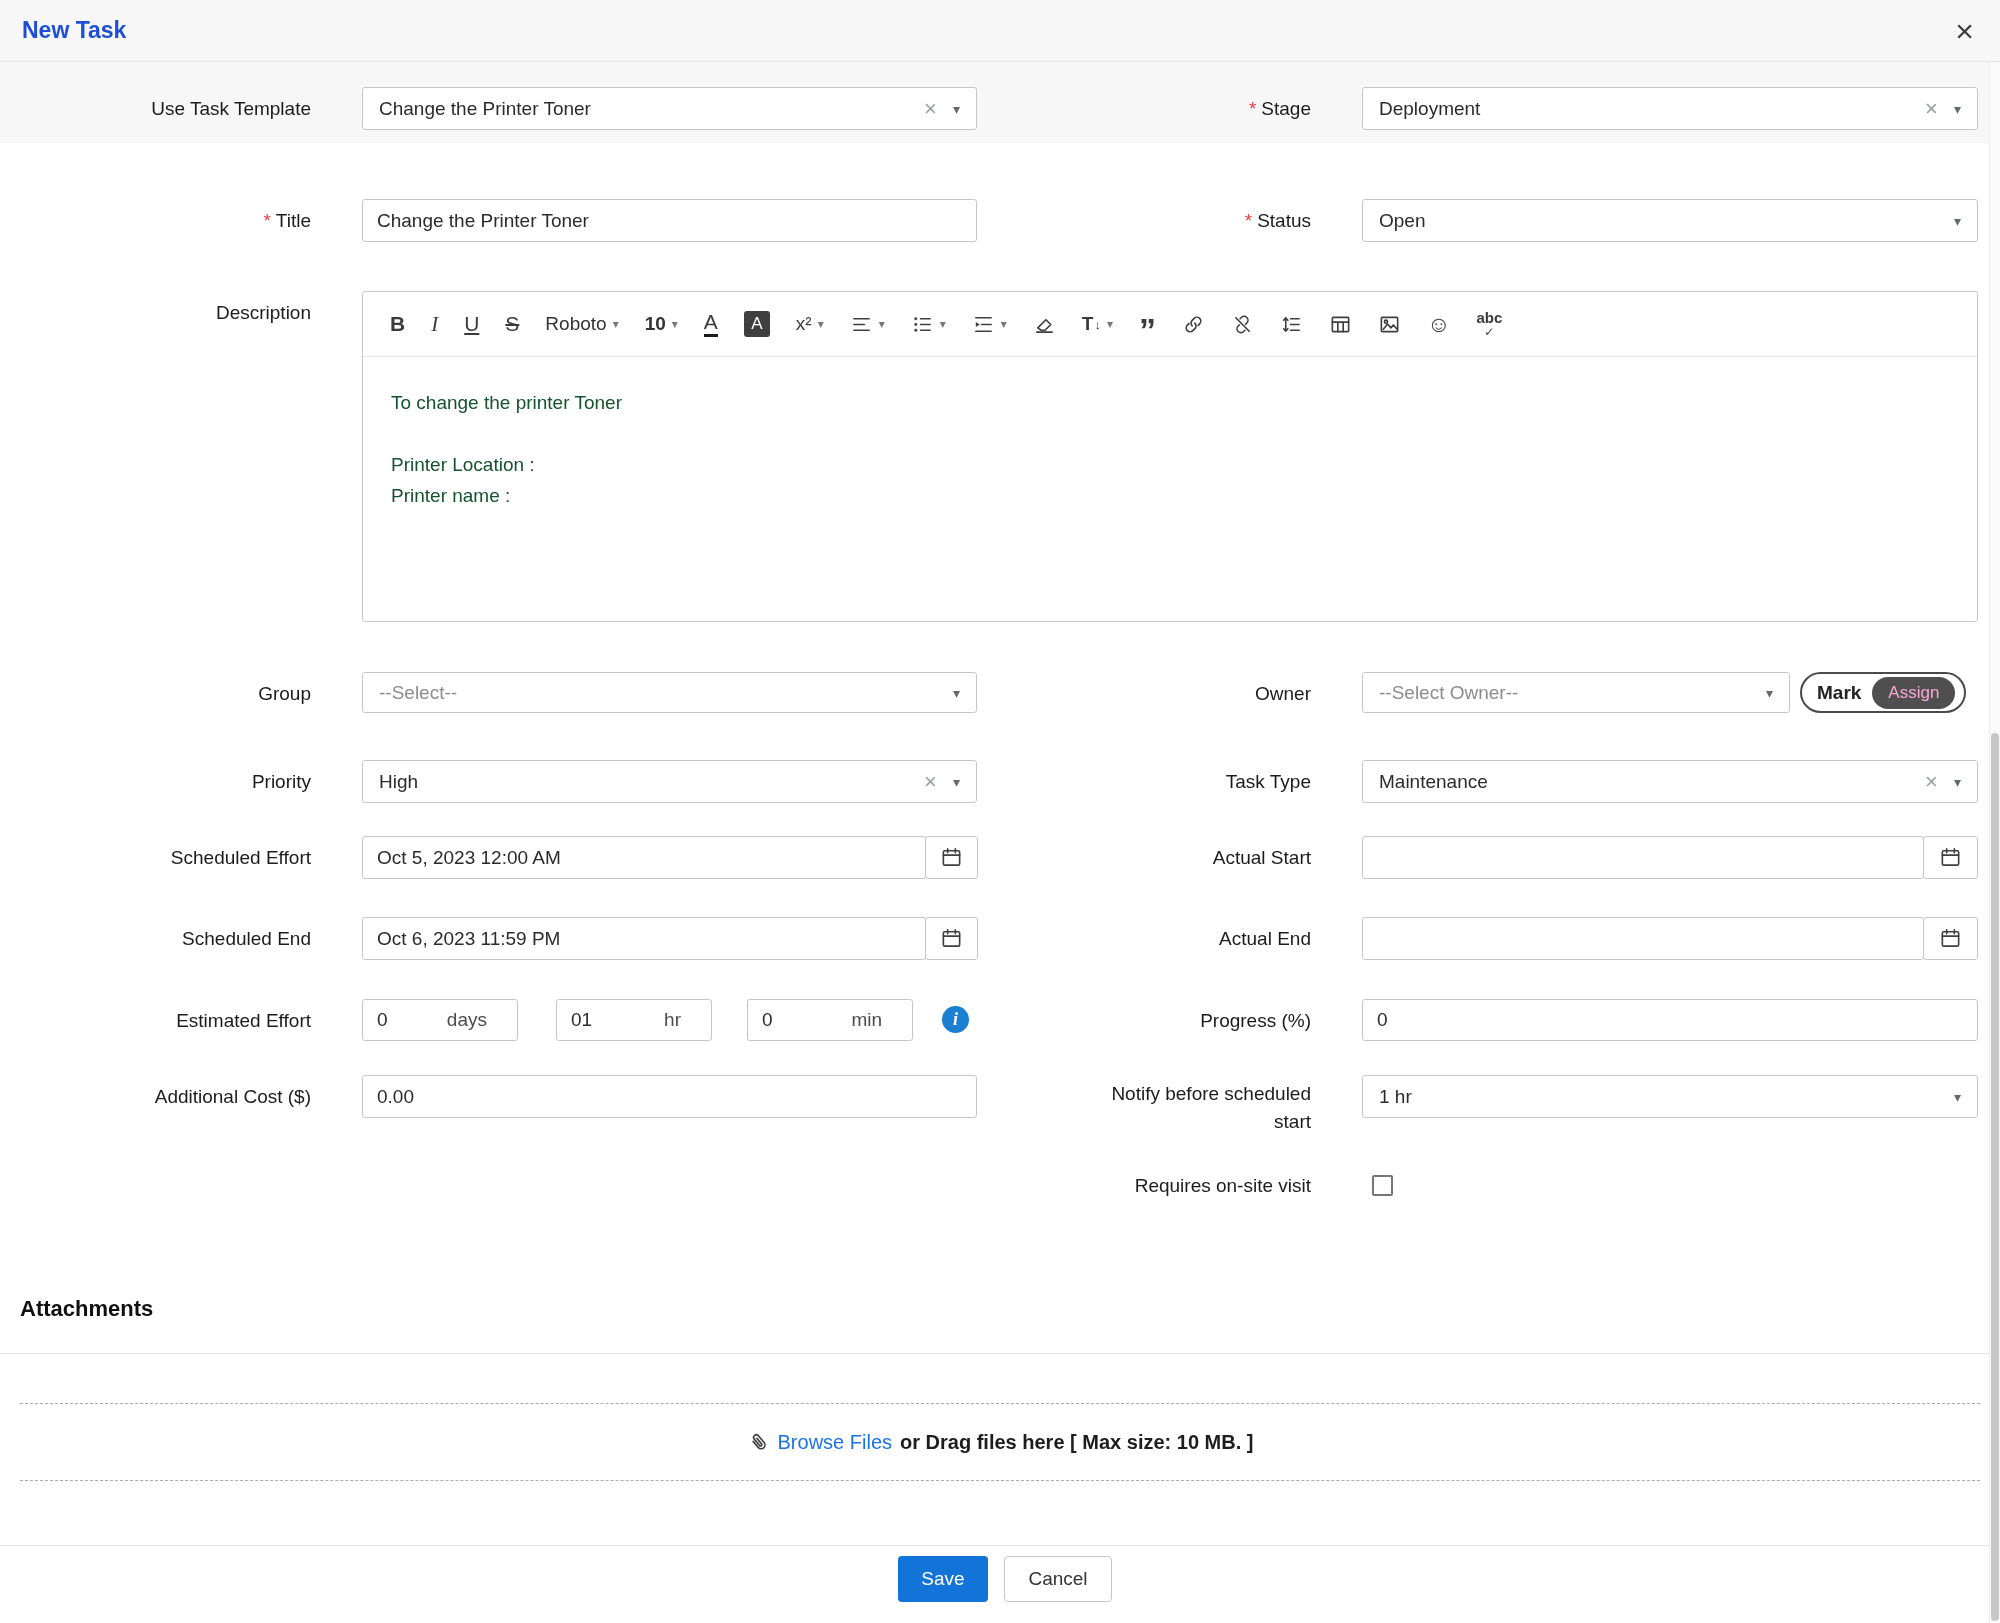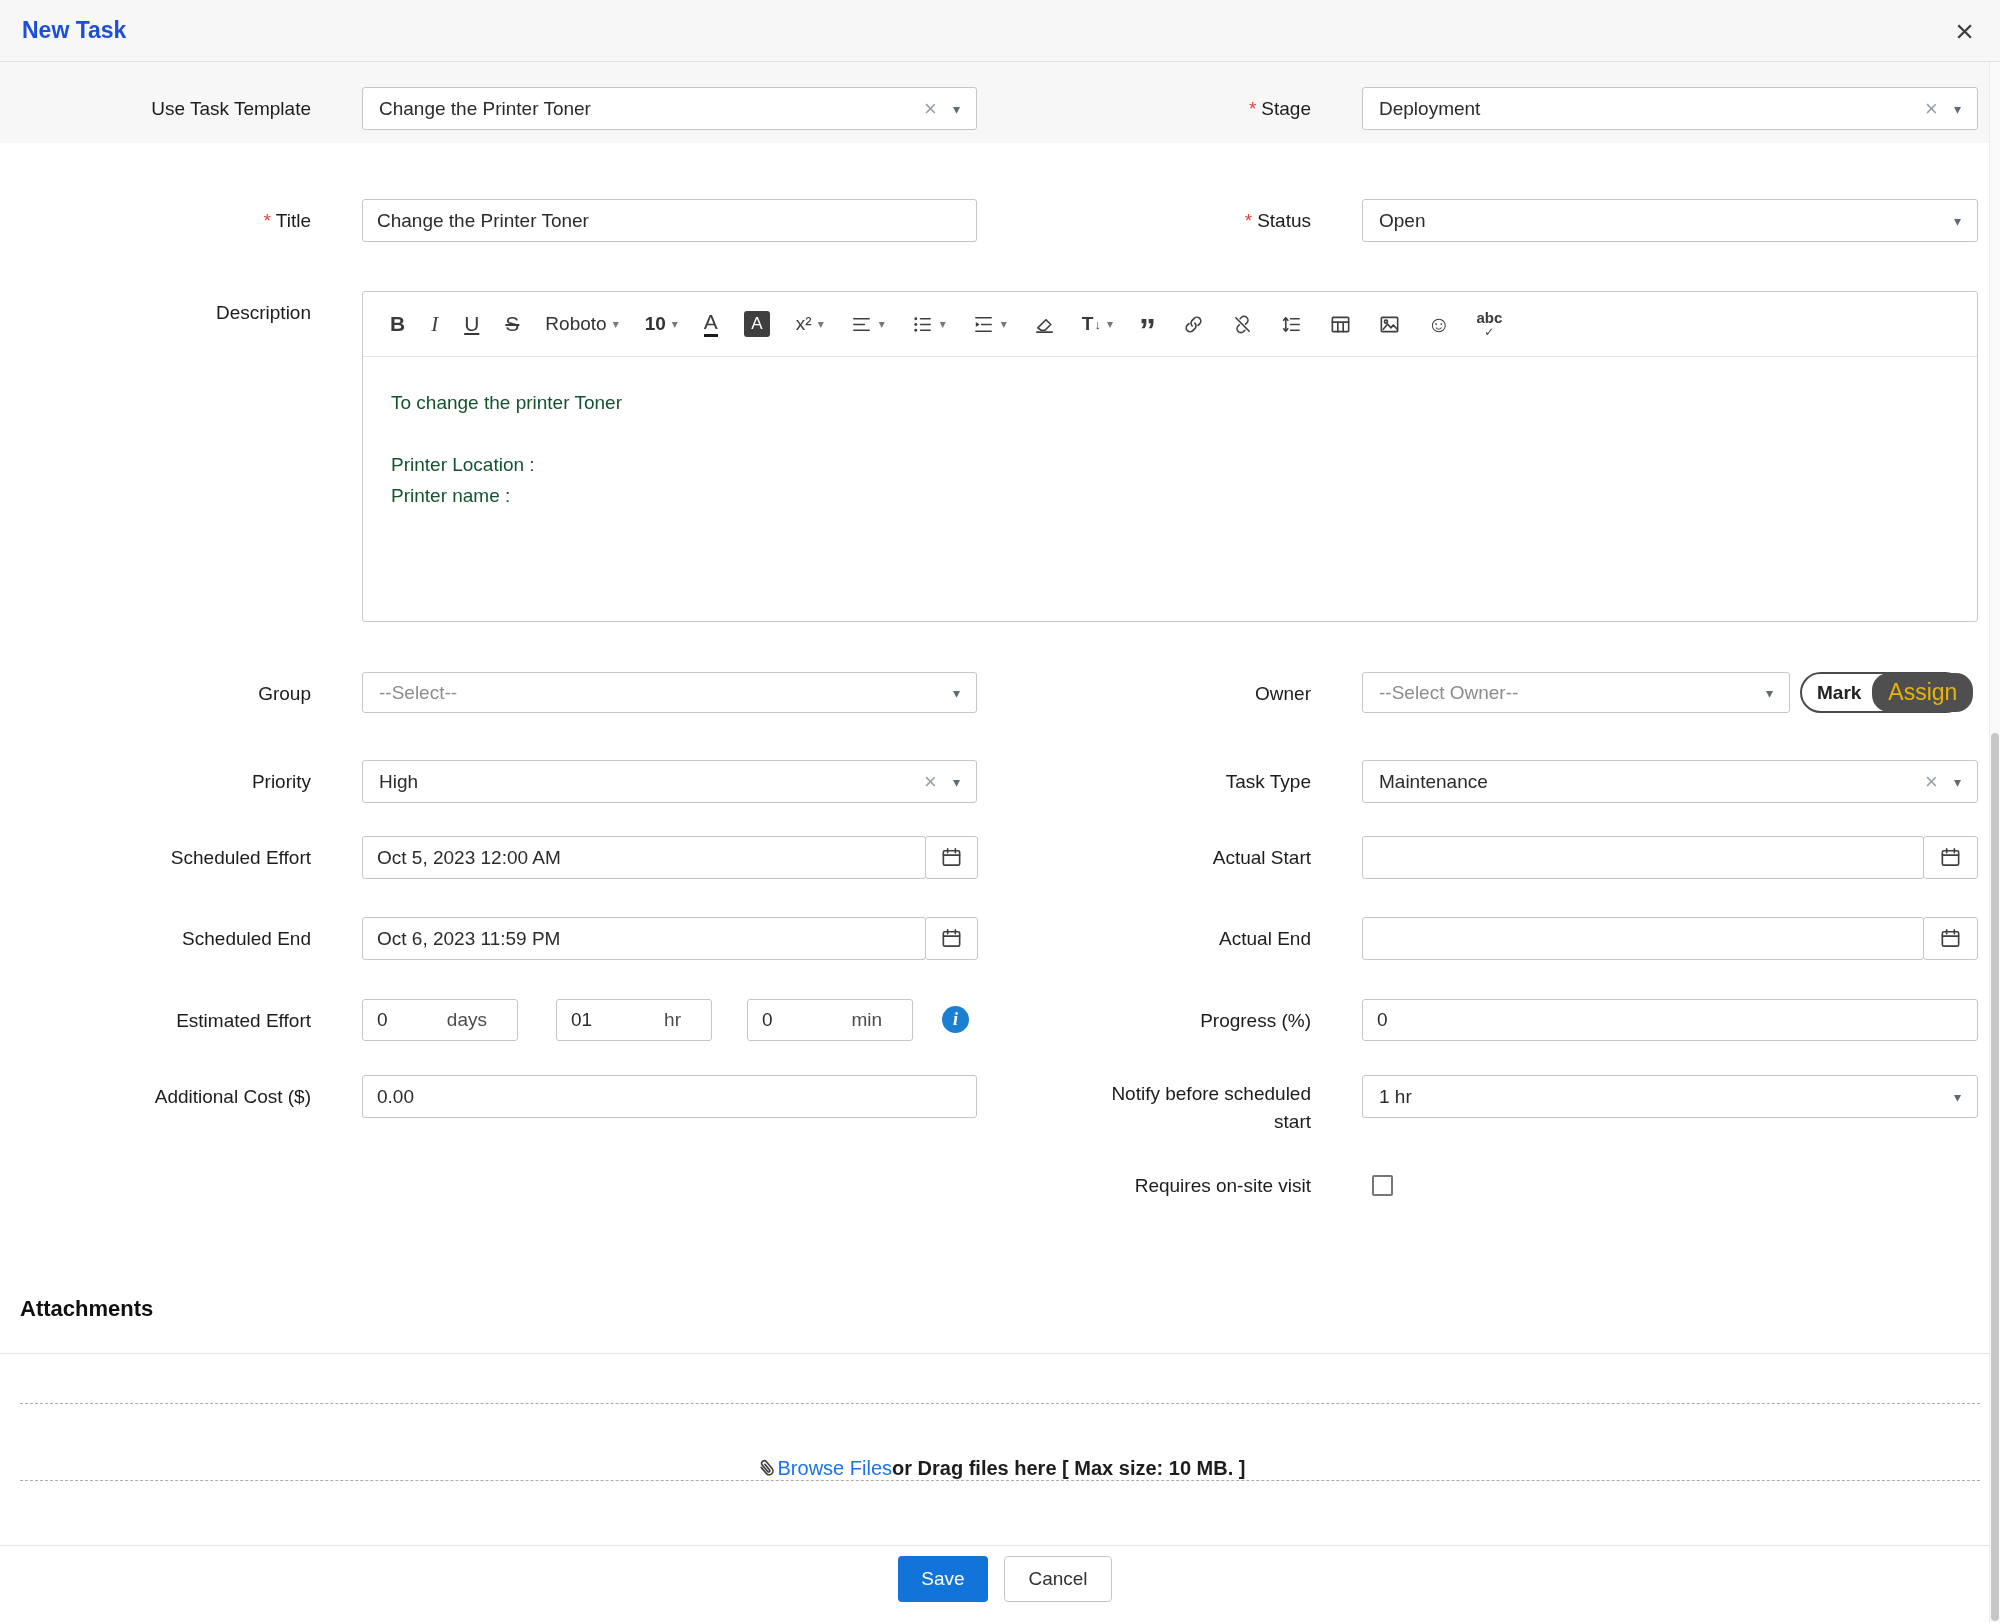--- a/index.html
+++ b/index.html
@@ -43,21 +43,21 @@
   .effort .unit{margin-left:auto;margin-right:30px;color:#4c4c4c;font-size:19px;}
 
   .info{position:absolute;width:27px;height:27px;border-radius:50%;background:#1b7fd2;color:#fff;
         display:flex;align-items:center;justify-content:center;font-family:"Liberation Serif",serif;
         font-style:italic;font-weight:700;font-size:18px;cursor:pointer;}
 
   
   .assignwrap{position:absolute;border:2px solid #4a4a4a;border-radius:22px;background:#fff;
               display:flex;align-items:center;box-sizing:border-box;padding:0 4px 0 15px;cursor:pointer;}
   .marklbl{font-size:19px;font-weight:700;color:#222;margin-right:11px;}
-  .assignbtn{background:#4f4f4f;color:#eab308;border-radius:17px;padding:6px 16px;font-size:23px;border:none;
+  .assignbtn{background:#4f4f4f;color:#f9a8d4;border-radius:17px;padding:6px 16px;font-size:17px;border:none;
              font-family:inherit;cursor:pointer;}
 
   .cb{position:absolute;appearance:none;-webkit-appearance:none;width:21px;height:21px;margin:0;
       border:2px solid #767676;border-radius:2px;background:#fff;cursor:pointer;}
 
   
   .editor{position:absolute;left:362px;top:291px;width:1616px;height:331px;border:1px solid #c9c9c9;
           border-radius:3px;box-sizing:border-box;background:#fff;}
   .tb{height:64px;border-bottom:1px solid #e3e3e3;display:flex;align-items:center;padding:0 8px 0 14px;}
   .tbi{background:none;border:none;display:flex;align-items:center;gap:3px;padding:0 13px;height:42px;
@@ -84,22 +84,22 @@
   .content .ln{font-size:19px;color:#14532d;line-height:31px;min-height:31px;white-space:pre;}
 
   svg.ic{width:23px;height:23px;stroke:#3f3f3f;stroke-width:1.7;fill:none;
          stroke-linecap:round;stroke-linejoin:round;display:block;}
   svg.ic .fillp{fill:#3f3f3f;stroke:none;}
 
   
   .att-h{position:absolute;left:20px;top:1296px;font-size:22px;font-weight:700;color:#101010;}
   .divider{position:absolute;left:0;right:0;height:1px;background:#e6e6e6;}
   .dash{position:absolute;left:20px;width:1960px;top:1403px;height:78px;border-top:1px dashed #ababab;
-        border-bottom:1px dashed #ababab;display:flex;align-items:flex-end;justify-content:center;
-        box-sizing:border-box;}
+        border-bottom:1px dashed #ababab;display:flex;align-items:center;justify-content:center;
+        gap:8px;box-sizing:border-box;}
   .browse{color:#1a73e8;font-size:20px;text-decoration:none;cursor:pointer;}
   .hint{font-size:20px;color:#1d1d1d;font-weight:600;}
 
   
   .btn-save{position:absolute;left:898px;top:1556px;width:90px;height:46px;background:#1273d8;color:#fff;
             border:none;border-radius:4px;font-family:inherit;font-size:19px;cursor:pointer;}
   .btn-cancel{position:absolute;left:1004px;top:1556px;width:108px;height:46px;background:#fff;color:#333;
               border:1px solid #c6c6c6;border-radius:4px;font-family:inherit;font-size:19px;cursor:pointer;}
 
   

